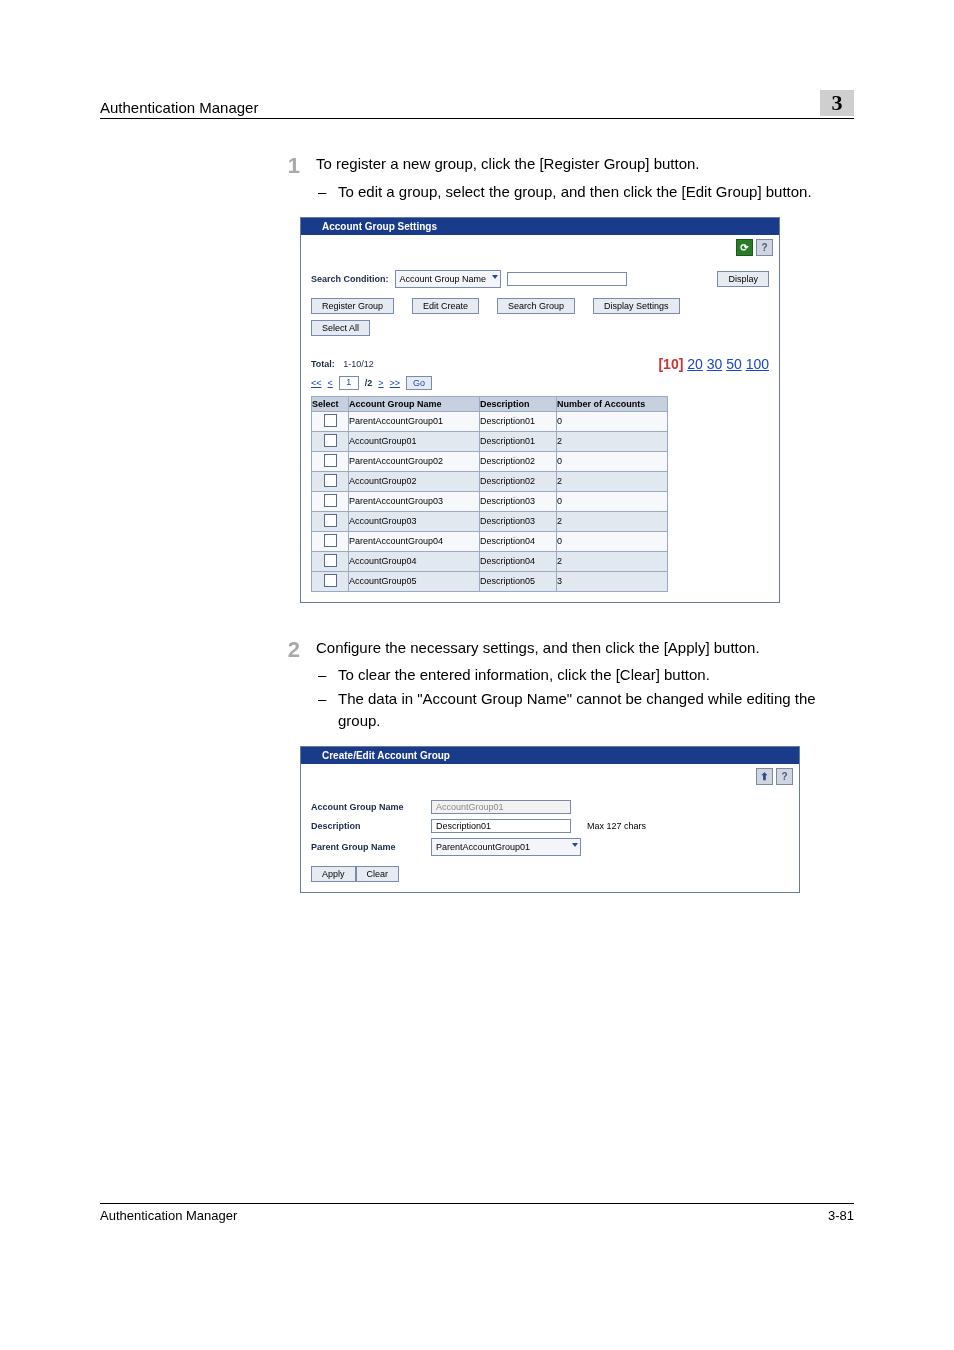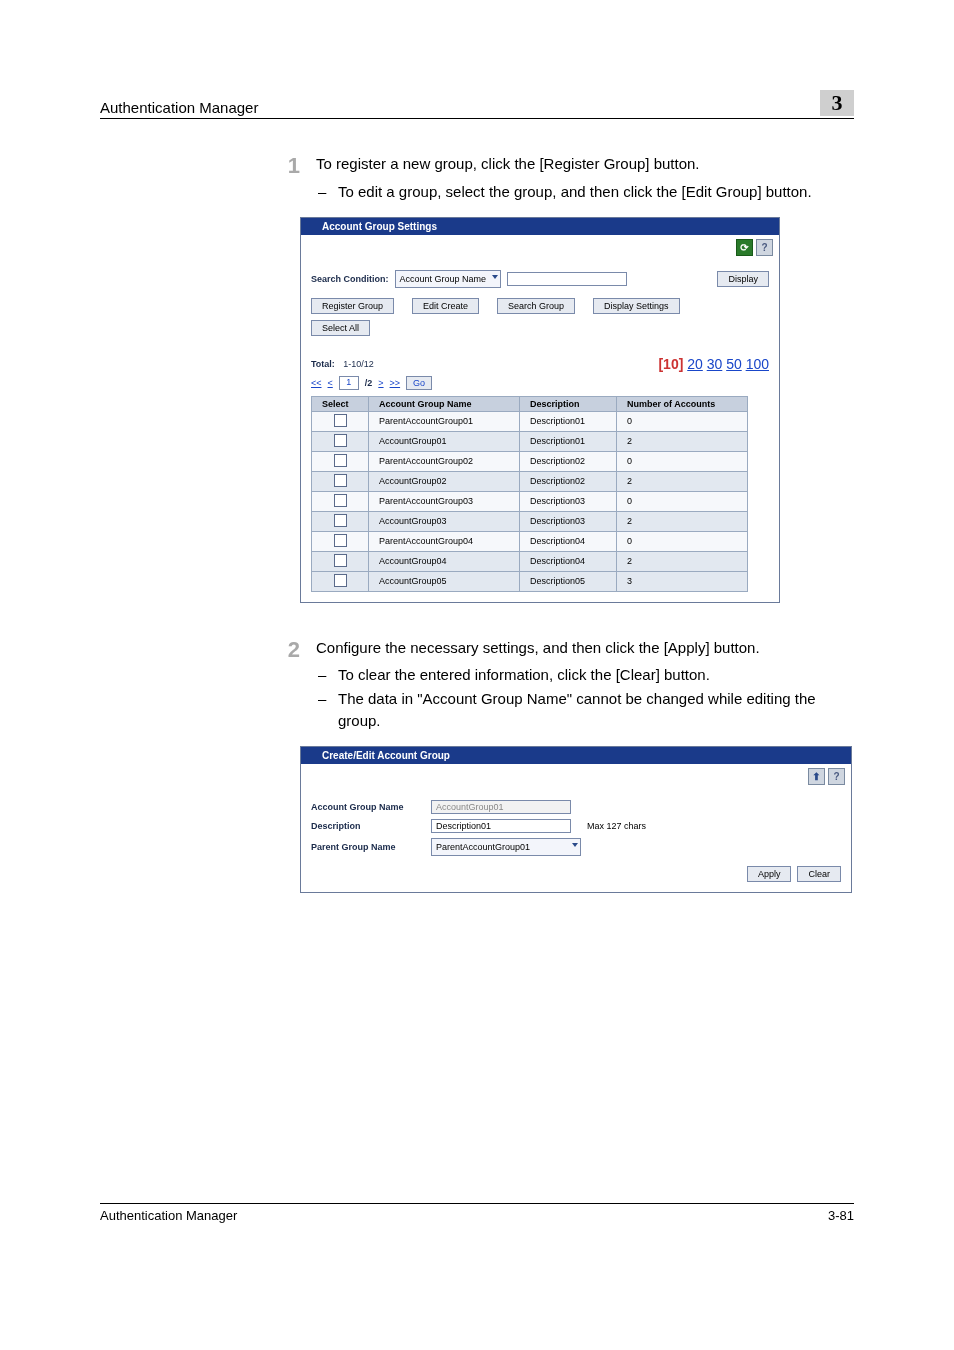--- a/index.html
+++ b/index.html
@@ -134,45 +134,45 @@
   .total-txt{ color:#1a2a4a;}
   .page-sizes{ color:#1946c9; font-size:14px;}
   .page-sizes a{ text-decoration:underline; cursor:pointer;}
   .pager{ display:flex; align-items:center; gap:6px; color:#1946c9; font-size:9px; margin:4px 0 6px 0;}
   .pager .pg-link{text-decoration:underline; cursor:pointer;}
   .pager .cur{ color:#1a2a4a; font-weight:bold; text-decoration:none;}
   .pager .goin{ width:18px; height:12px; border:1px solid #7a8aaa; background:#fff; font-size:9px; text-align:center;}
 
   table.grid { border-collapse:collapse; font-size:9px;}
   table.grid th, table.grid td{
-    border:1px solid #9aaac0; padding:2px 10px; text-align:left;
+    border:1px solid #9aaac0; padding:2px 0; text-align:left;
     background:#f6f8fb;
   }
   table.grid th{ background:#c7d0de; font-weight:bold;}
   table.grid tr.alt td{ background:#e2e8f0;}
   .chk{ width:11px;height:11px;border:1px solid #5a6a8a;background:#fff;display:inline-block;}
   .col-sel{width:36px;text-align:center;}
   .col-name{width:130px;}
   .col-desc{width:76px;}
   .col-num{width:110px;}
 
   
   .screenshot2 {
     margin: 14px 0 0 200px;
-    width: 552px;
+    width: 500px;
     border: 1px solid #6a7a9a;
     font-size: 9px;
     color: #000;
     box-sizing: border-box;
   }
   .form-row{ display:flex; align-items:center; margin:5px 0;}
   .form-lbl{ width:120px; font-weight:bold; color:#1a2a4a; font-size:9px;}
   .txt-in.ro{ background:#f2f2f2; color:#888;}
   .hint{ margin-left:16px; font-size:9px;}
-  .btn-row{ display:flex; justify-content:flex-end; gap:6px; margin-top:10px;}
+  .btn-row{ display:flex; justify-content:flex-start; margin-top:10px;}
 
   .footer {
     display:flex; justify-content:space-between; border-top:1px solid #000;
     margin-top:310px; padding-top:4px; font-size:13px;
   }
 </style>
 </head>
 <body>
 
 <div class="page">

